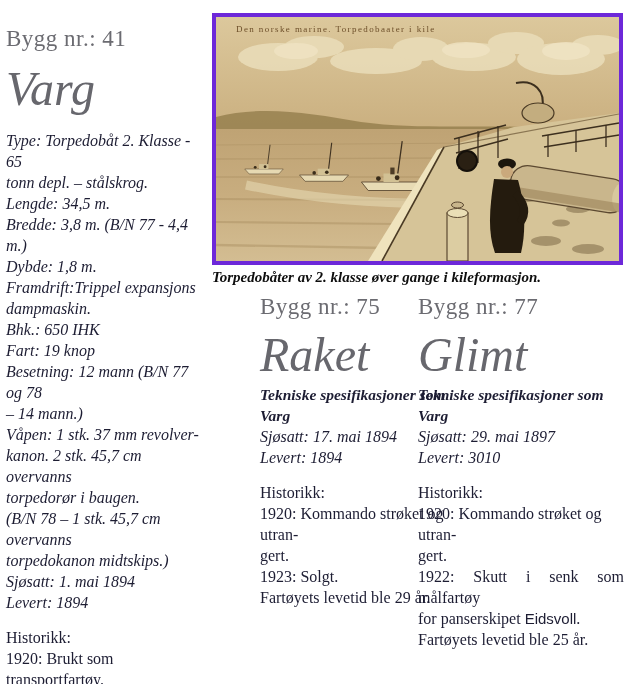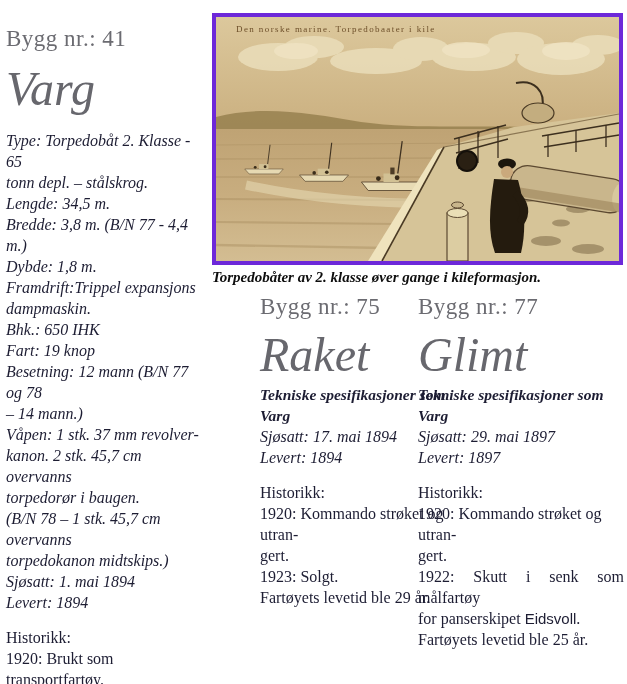--- a/index.html
+++ b/index.html
@@ -232,21 +232,21 @@
         <div>Fartøyets levetid ble 29 år.</div>
       </div>
   </div>
 
   <div class="col col-glimt">
     <div class="bygg">Bygg nr.: 77</div>
     <div class="ship-name">Glimt</div>
     <div class="subtitle">Tekniske spesifikasjoner som Varg</div>
     <div class="det-list">
         <div>Sjøsatt: 29. mai 1897</div>
-        <div>Levert: 1897</div>
+        <div>Levert: 3010</div>
       </div>
     <div class="line hist-gap">Historikk:</div>
     <div class="hist-list">
         <div>1920: Kommando strøket og utran-</div>
         <div>gert.</div>
       </div>
     <div class="line justify">1922: Skutt i senk som målfartøy</div>
     <div class="line"><span>for panserskipet </span><span class="sans-name">Eidsvoll</span><span>.</span></div>
     <div class="hist-list">
         <div>Fartøyets levetid ble 25 år.</div>

